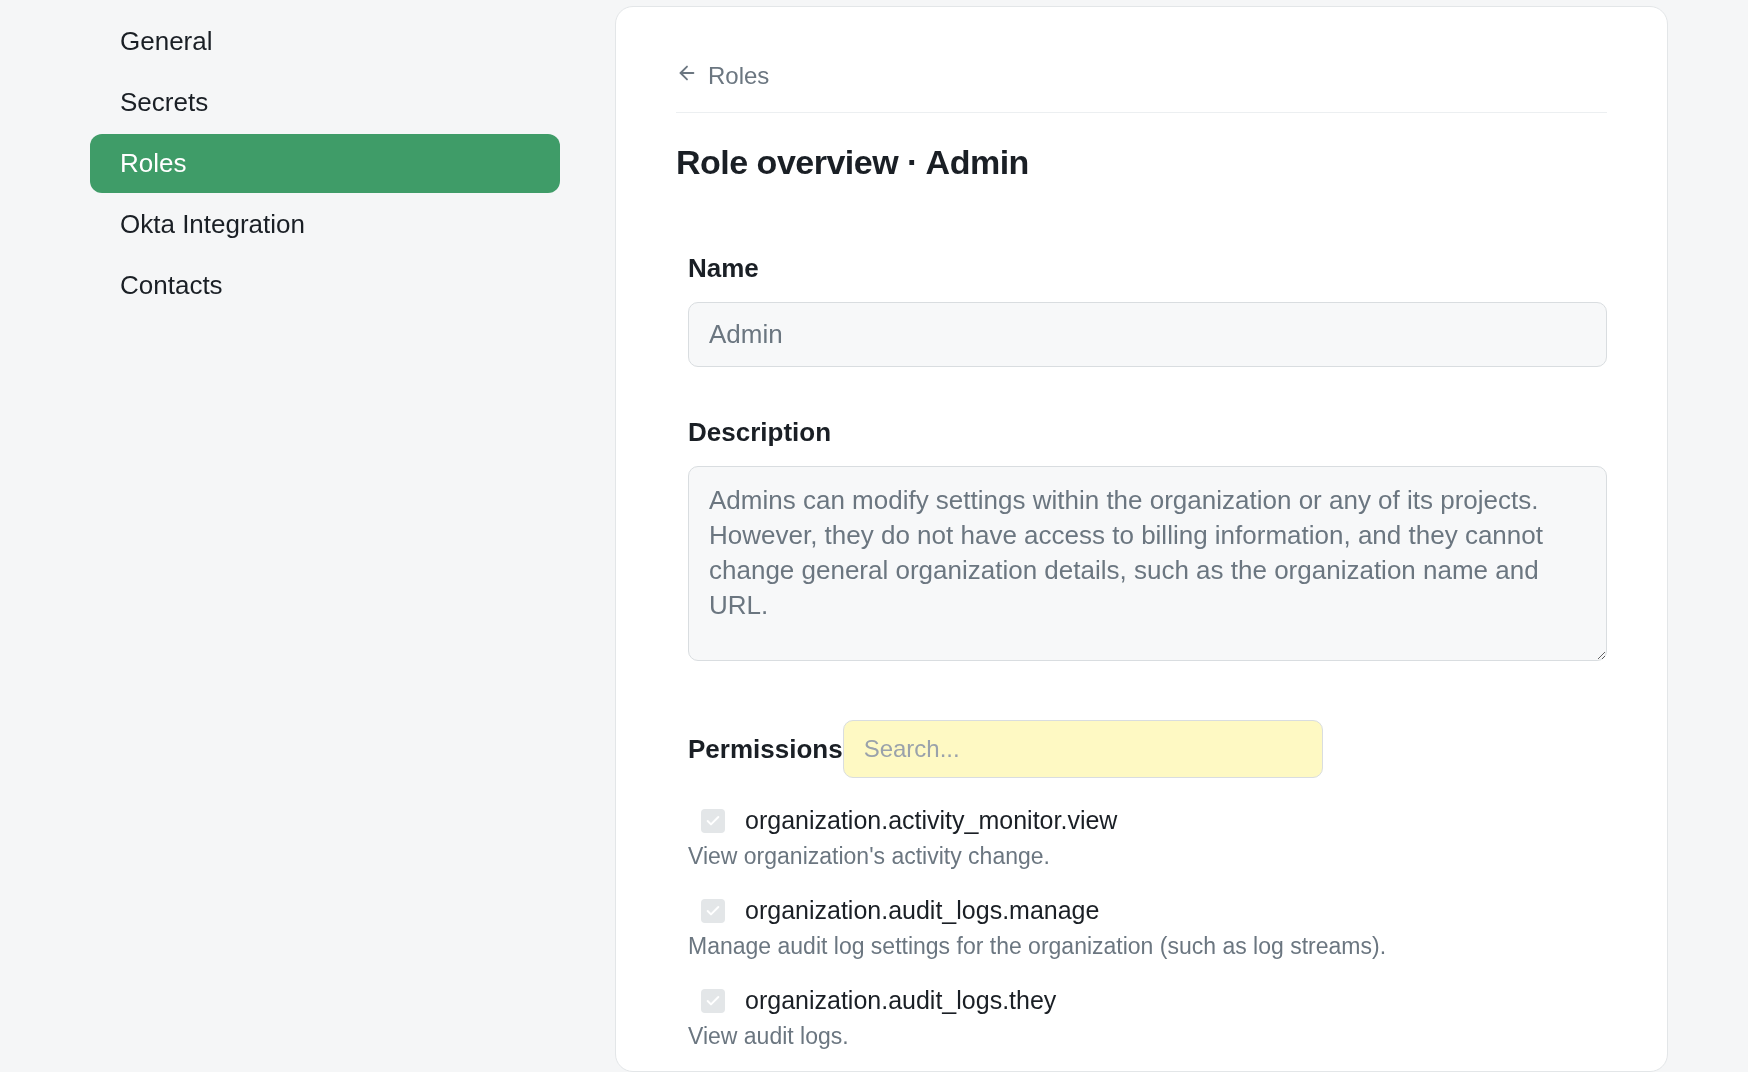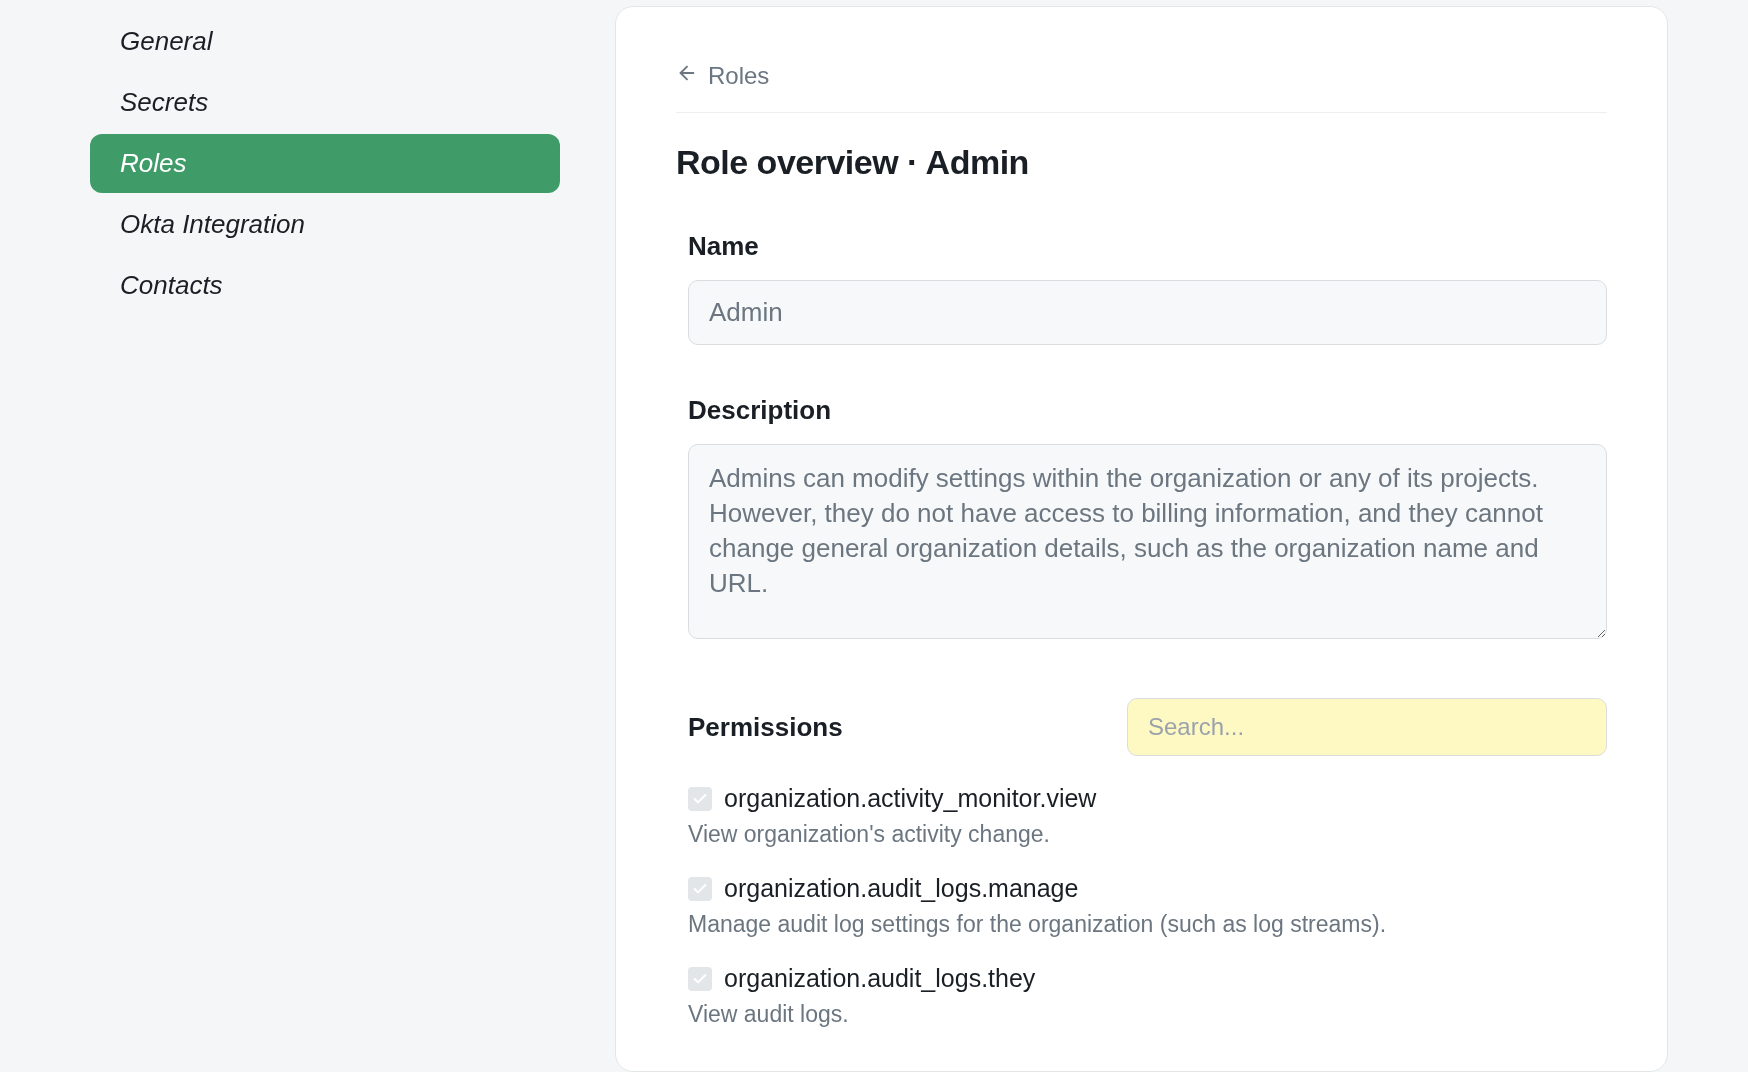--- a/index.html
+++ b/index.html
@@ -14,21 +14,20 @@
     .layout {
       display: flex;
       height: 100%;
       padding-left: 35px;
     }
     .sidebar {
       width: 580px;
       padding-top: 12px;
       padding-left: 55px;
       padding-right: 55px;
-      font-style: italic;
     }
     .sidebar-item {
       font-size: 26px;
       font-weight: 400;
       color: #1a1f25;
       padding: 14px 30px;
       border-radius: 12px;
       cursor: pointer;
       margin-bottom: 2px;
     }
@@ -62,21 +61,21 @@
       font-size: 24px;
       color: #6b7680;
     }
     .page-title {
       font-size: 34px;
       font-weight: 700;
       color: #1a1f25;
       margin-top: 30px;
       letter-spacing: -0.5px;
     }
-    .form-section { margin-top: 49px; padding-left: 12px; }
+    .form-section { margin-top: 71px; padding-left: 12px; }
     .field-label {
       font-size: 26px;
       font-weight: 700;
       color: #1a1f25;
       margin-bottom: 18px;
     }
     .text-input {
       width: 100%;
       border: 1px solid #d9dde0;
       border-radius: 10px;
@@ -97,40 +96,40 @@
       font-family: inherit;
       resize: both;
       height: 195px;
       line-height: 1.35;
     }
     .description-section { margin-top: 50px; padding-left: 12px; }
     .permissions-section { margin-top: 55px; padding-left: 12px; }
     .permissions-header {
       display: flex;
       align-items: center;
-      justify-content: space-between;
       margin-bottom: 28px;
     }
     .permissions-header .field-label { margin-bottom: 0; }
     .search-input {
       width: 480px;
       border: 1px solid #d9dde0;
       border-radius: 10px;
       background: #fef9c3;
       padding: 14px 20px;
       font-size: 24px;
       color: #6b7680;
       font-family: inherit;
     }
     .search-input::placeholder { color: #9aa2ab; }
     .perm-item { margin-bottom: 26px; }
     .perm-head {
       display: flex;
       align-items: center;
-      gap: 12px;
+      gap: 20px;
+      margin-left: 13px;
     }
     .perm-checkbox {
       width: 24px;
       height: 24px;
       border-radius: 4px;
       background: #e3e6e8;
       display: flex;
       align-items: center;
       justify-content: center;
       flex-shrink: 0;

